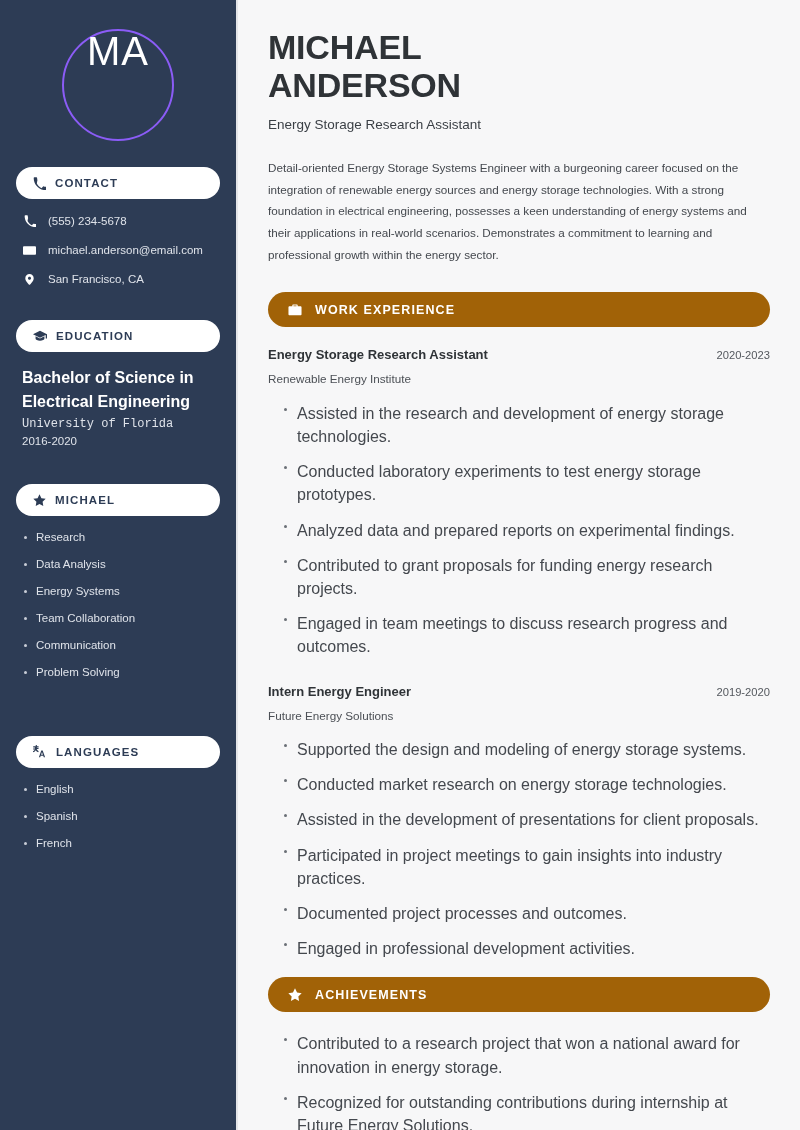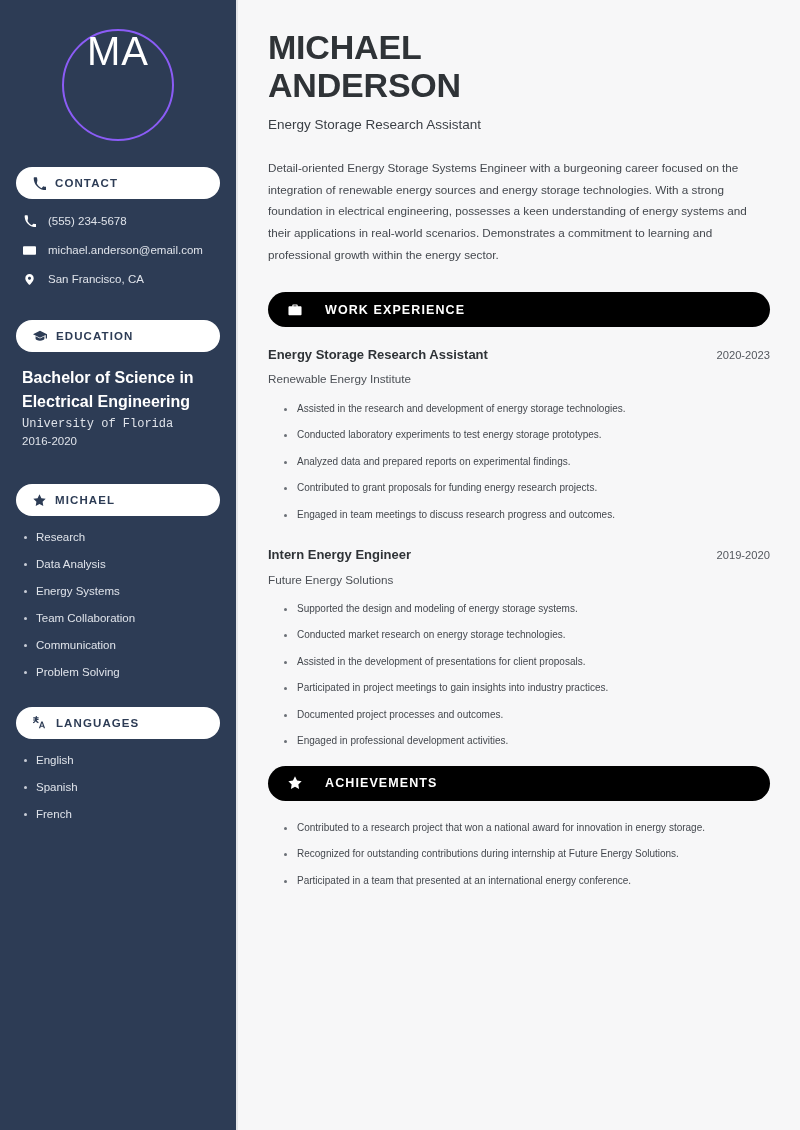--- a/index.html
+++ b/index.html
@@ -73,21 +73,21 @@
     font-size: 11.5px;
     font-weight: bold;
     letter-spacing: 1.1px;
   }
   .pill .ic { display: flex; align-items: center; }
   .pill .ic svg { display: block; }
 
   .contact-pill { margin-top: 26px; text-align: right; }
   .edu-pill { margin-top: 33px; }
   .skills-pill { margin-top: 34px; }
-  .lang-pill { margin-top: 27px; }
+  .lang-pill { margin-top: 56px; }
 
   
   .contact-list { padding: 0 6px; }
   .contact-row {
     display: flex;
     align-items: center;
     gap: 11px;
     margin-bottom: 13px;
     min-height: 16px;
   }
@@ -168,26 +168,26 @@
   }
   .summary {
     color: #44484e;
     font-size: 11.7px;
     line-height: 1.85;
     margin-top: 22px;
   }
 
   
   .bar {
-    background: #000000;
+    background: #a16207;
     border-radius: 999px;
     height: 35px;
     display: flex;
     align-items: center;
-    gap: 23px;
+    gap: 13px;
     padding: 0 20px;
     margin-top: 27px;
     margin-bottom: 19px;
   }
   .bar-label {
     color: #ffffff;
     font-size: 12.5px;
     font-weight: bold;
     letter-spacing: 1.1px;
   }
@@ -222,21 +222,21 @@
   }
 
   .main-list {
     list-style: none;
     margin-top: 14px;
     padding-left: 14px;
   }
   .main-list li {
     position: relative;
     color: #44484e;
-    font-size: 10px;
+    font-size: 16px;
     line-height: 1.45;
     padding-left: 15px;
     margin-bottom: 12px;
   }
   .main-list li::before {
     content: "";
     position: absolute;
     left: 2px;
     top: 6px;
     width: 3px;

